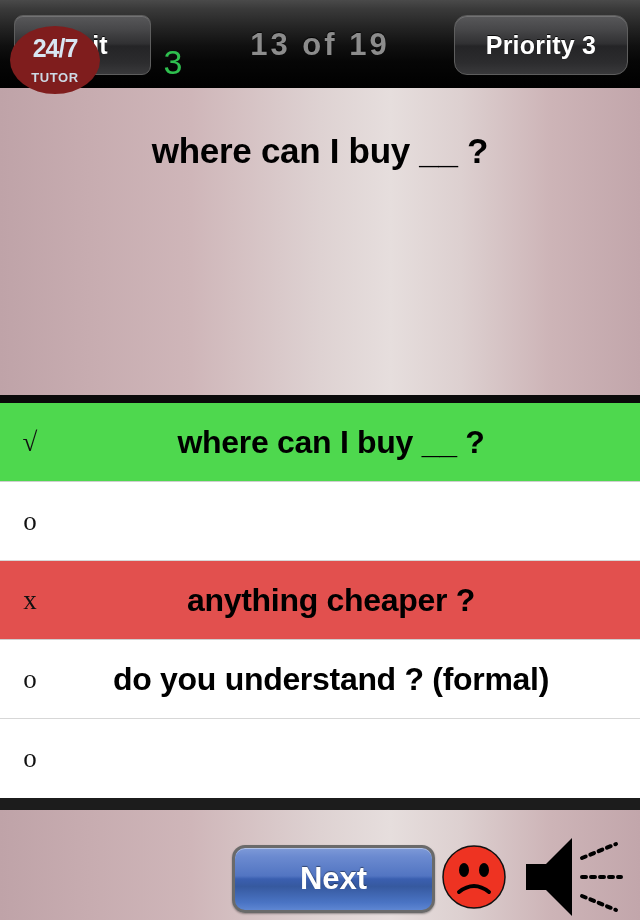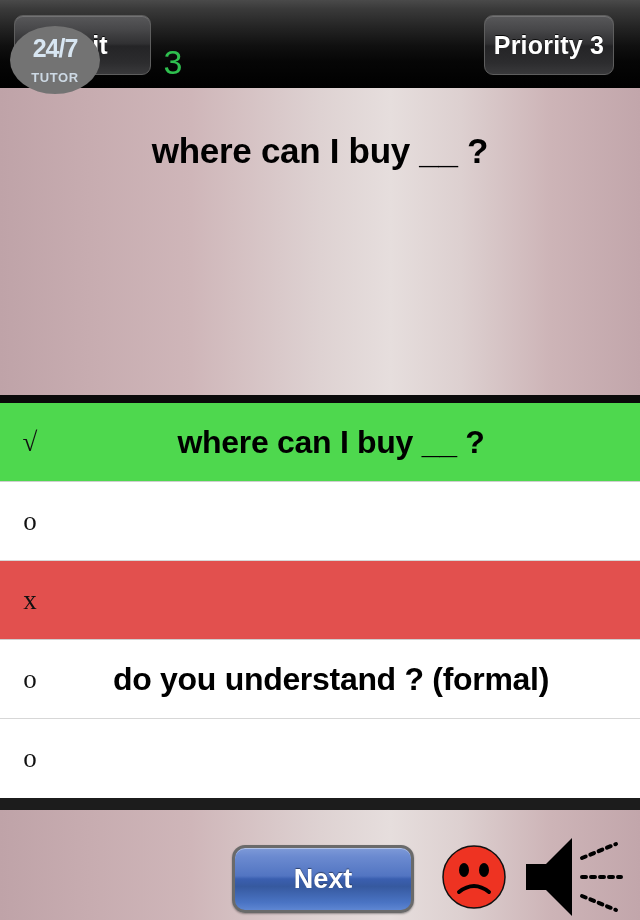--- a/index.html
+++ b/index.html
@@ -54,21 +54,21 @@
     font-weight: bold;
     display: flex;
     align-items: center;
     justify-content: center;
     box-sizing: border-box;
     text-shadow: 0 -1px 0 rgba(0,0,0,0.8);
     box-shadow: inset 0 1px 0 rgba(255,255,255,0.16);
     letter-spacing: 0.2px;
   }
   .quit-btn { left: 14px; width: 137px; }
-  .priority-btn { right: 26px; width: 130px; }
+  .priority-btn { right: 12px; width: 174px; border-radius: 13px; }
   .counter {
     position: absolute;
     left: 0; right: 0; top: 18px;
     text-align: center;
     color: #8c8c8c;
     font-size: 31px;
     font-weight: bold;
     letter-spacing: 3px;
     line-height: 54px;
     text-shadow: 0 -1px 1px rgba(0,0,0,0.9);
@@ -170,21 +170,21 @@
         #ddd0d0 72%,
         #cdb4b7 86%,
         #c2a6ab 100%);
   }
 
   .tutor-badge {
     position: absolute;
     left: 10px; top: 26px;
     width: 90px; height: 68px;
     border-radius: 50%;
-    background: #737373;
+    background: #7f1d1d;
     display: flex;
     flex-direction: column;
     align-items: center;
     justify-content: center;
     line-height: 1;
   }
   .tutor-top {
     color: #d8e6f2;
     font-size: 25px;
     font-weight: bold;
@@ -204,34 +204,34 @@
     width: 46px;
     text-align: center;
     color: #2fc04f;
     font-size: 34px;
     font-weight: normal;
   }
 
   .next-btn {
     position: absolute;
     left: 232px; top: 845px;
-    width: 182px; height: 68px;
+    width: 203px; height: 68px;
     border-radius: 13px;
     border: 3px solid #6a6a6a;
     box-sizing: border-box;
     background: linear-gradient(to bottom,
         #7e9ad8 0%,
         #6b8ad0 14%,
         #5275c2 45%,
         #3a5fb0 50%,
         #36599f 62%,
         #4a74c4 88%,
         #5e86d2 100%);
     color: #ffffff;
-    font-size: 27px;
+    font-size: 31px;
     font-weight: bold;
     display: flex;
     align-items: center;
     justify-content: center;
     box-shadow: 0 1px 2px rgba(0,0,0,0.35), inset 0 1px 0 rgba(255,255,255,0.4);
     text-shadow: 0 -1px 1px rgba(0,0,0,0.45);
   }
 
   .sad-face {
     position: absolute;
@@ -247,20 +247,21 @@
 </style>
 </head>
 <body>
 
 <div id="app">
 
   <div class="topbar">
     <div class="nav-btn quit-btn">
       <span>Quit</span>
     </div>
+    <div class="counter">13 of 19</div>
     <div class="nav-btn priority-btn">
       <span>Priority  3</span>
     </div>
   </div>
 
   <div class="question-panel">
     <div class="q-line q-line-1">where can I buy __ ?</div>
   </div>
 
   <div class="sep-top"></div>
@@ -271,20 +272,21 @@
       <div class="mark">√</div>
       <div class="answer-text">where can I buy __ ?</div>
     </div>
 
     <div class="answer-row neutral">
       <div class="mark">o</div>
     </div>
 
     <div class="answer-row wrong">
       <div class="mark">x</div>
+      <div class="answer-text">anything cheaper ?</div>
     </div>
 
     <div class="answer-row neutral">
       <div class="mark">o</div>
       <div class="answer-text">do you understand ? (formal)</div>
     </div>
 
     <div class="answer-row neutral">
       <div class="mark">o</div>
     </div>

